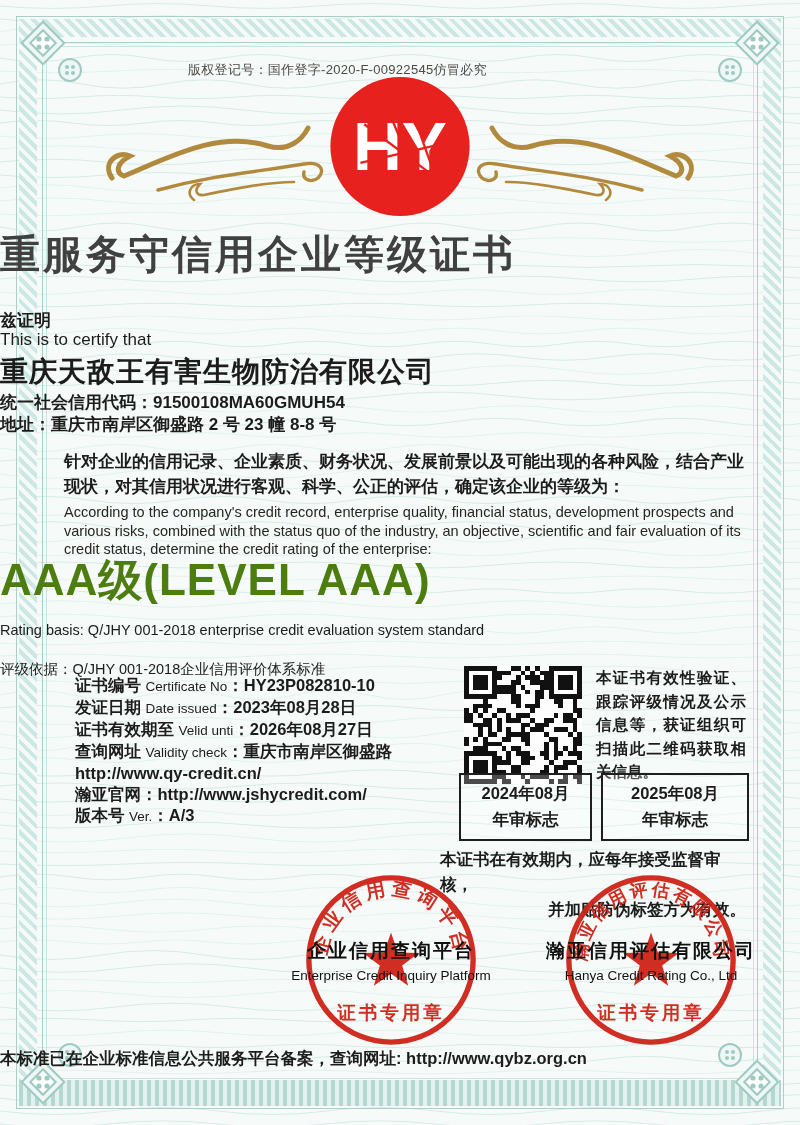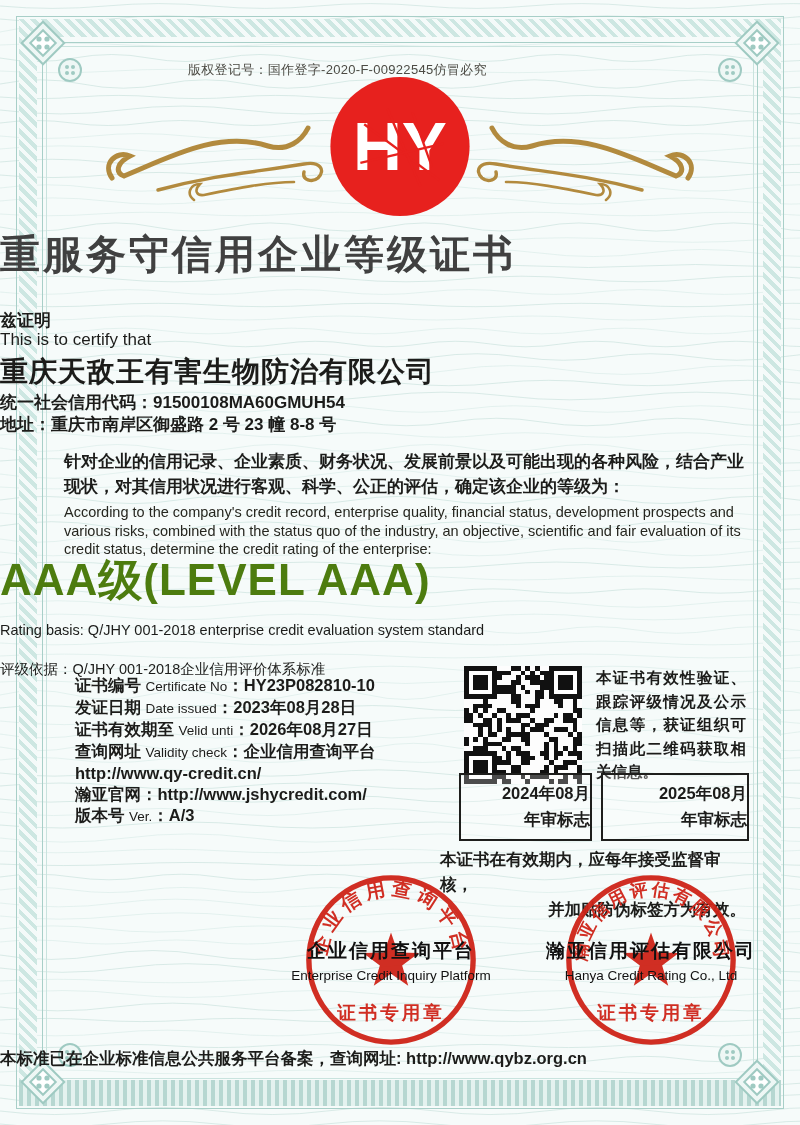--- a/index.html
+++ b/index.html
@@ -46,21 +46,21 @@
   .basis-en{top:622px;font-size:14.5px;}
   .details{position:absolute;left:75px;top:675px;z-index:3;line-height:20px;}
   .d-row{white-space:nowrap;}
   .d-zh{font-size:16.5px;font-weight:600;}
   .d-en{font-size:13.5px;font-weight:500;}
   .d-val{font-size:16.5px;font-weight:600;}
   .qr-box{position:absolute;left:464px;top:666px;width:118px;height:118px;z-index:3;background:#fdfdfd;}
   .qr-note{position:absolute;left:596px;top:666px;width:150px;z-index:3;
     font-size:15.5px;font-weight:600;line-height:23.5px;text-align:justify;}
   .year-box{position:absolute;top:773px;height:64px;border:2px solid #1e1e1c;z-index:3;
-    text-align:right;background:rgba(255,255,255,.25);}
+    text-align:center;background:rgba(255,255,255,.25);}
   .year-box.b1{left:459px;width:129px;}
   .year-box.b2{left:601px;width:144px;}
   .yb-month{font-size:16.5px;font-weight:600;margin-top:8px;}
   .yb-label{font-size:16.5px;font-weight:600;margin-top:4px;}
   .validity-note{position:absolute;left:440px;right:54px;top:847px;z-index:3;
     font-size:16.5px;font-weight:600;line-height:25px;}
   .validity-note .l2{text-align:right;}
   .seal{position:absolute;z-index:3;opacity:.95;}
   .seal.left{left:303px;top:872px;}
   .seal.right{left:563px;top:872px;}
@@ -302,21 +302,21 @@
     <div class="d-row">
       <span class="d-zh">发证日期</span>
       <span class="d-en">Date issued</span><span class="d-val">：2023年08月28日</span>
     </div>
     <div class="d-row">
       <span class="d-zh">证书有效期至</span>
       <span class="d-en">Velid unti</span><span class="d-val">：2026年08月27日</span>
     </div>
     <div class="d-row">
       <span class="d-zh">查询网址</span>
-      <span class="d-en">Validity check</span><span class="d-val">：企业信用查询平台</span>
+      <span class="d-en">Validity check</span><span class="d-val">：重庆市南岸区御盛路</span>
     </div>
     <div class="d-row">
       <span class="d-val">http://www.qy-credit.cn/</span>
     </div>
     <div class="d-row">
       <span class="d-zh">瀚亚官网</span><span class="d-val">：http://www.jshycredit.com/</span>
     </div>
     <div class="d-row">
       <span class="d-zh">版本号</span>
       <span class="d-en">Ver.</span><span class="d-val">：A/3</span>

